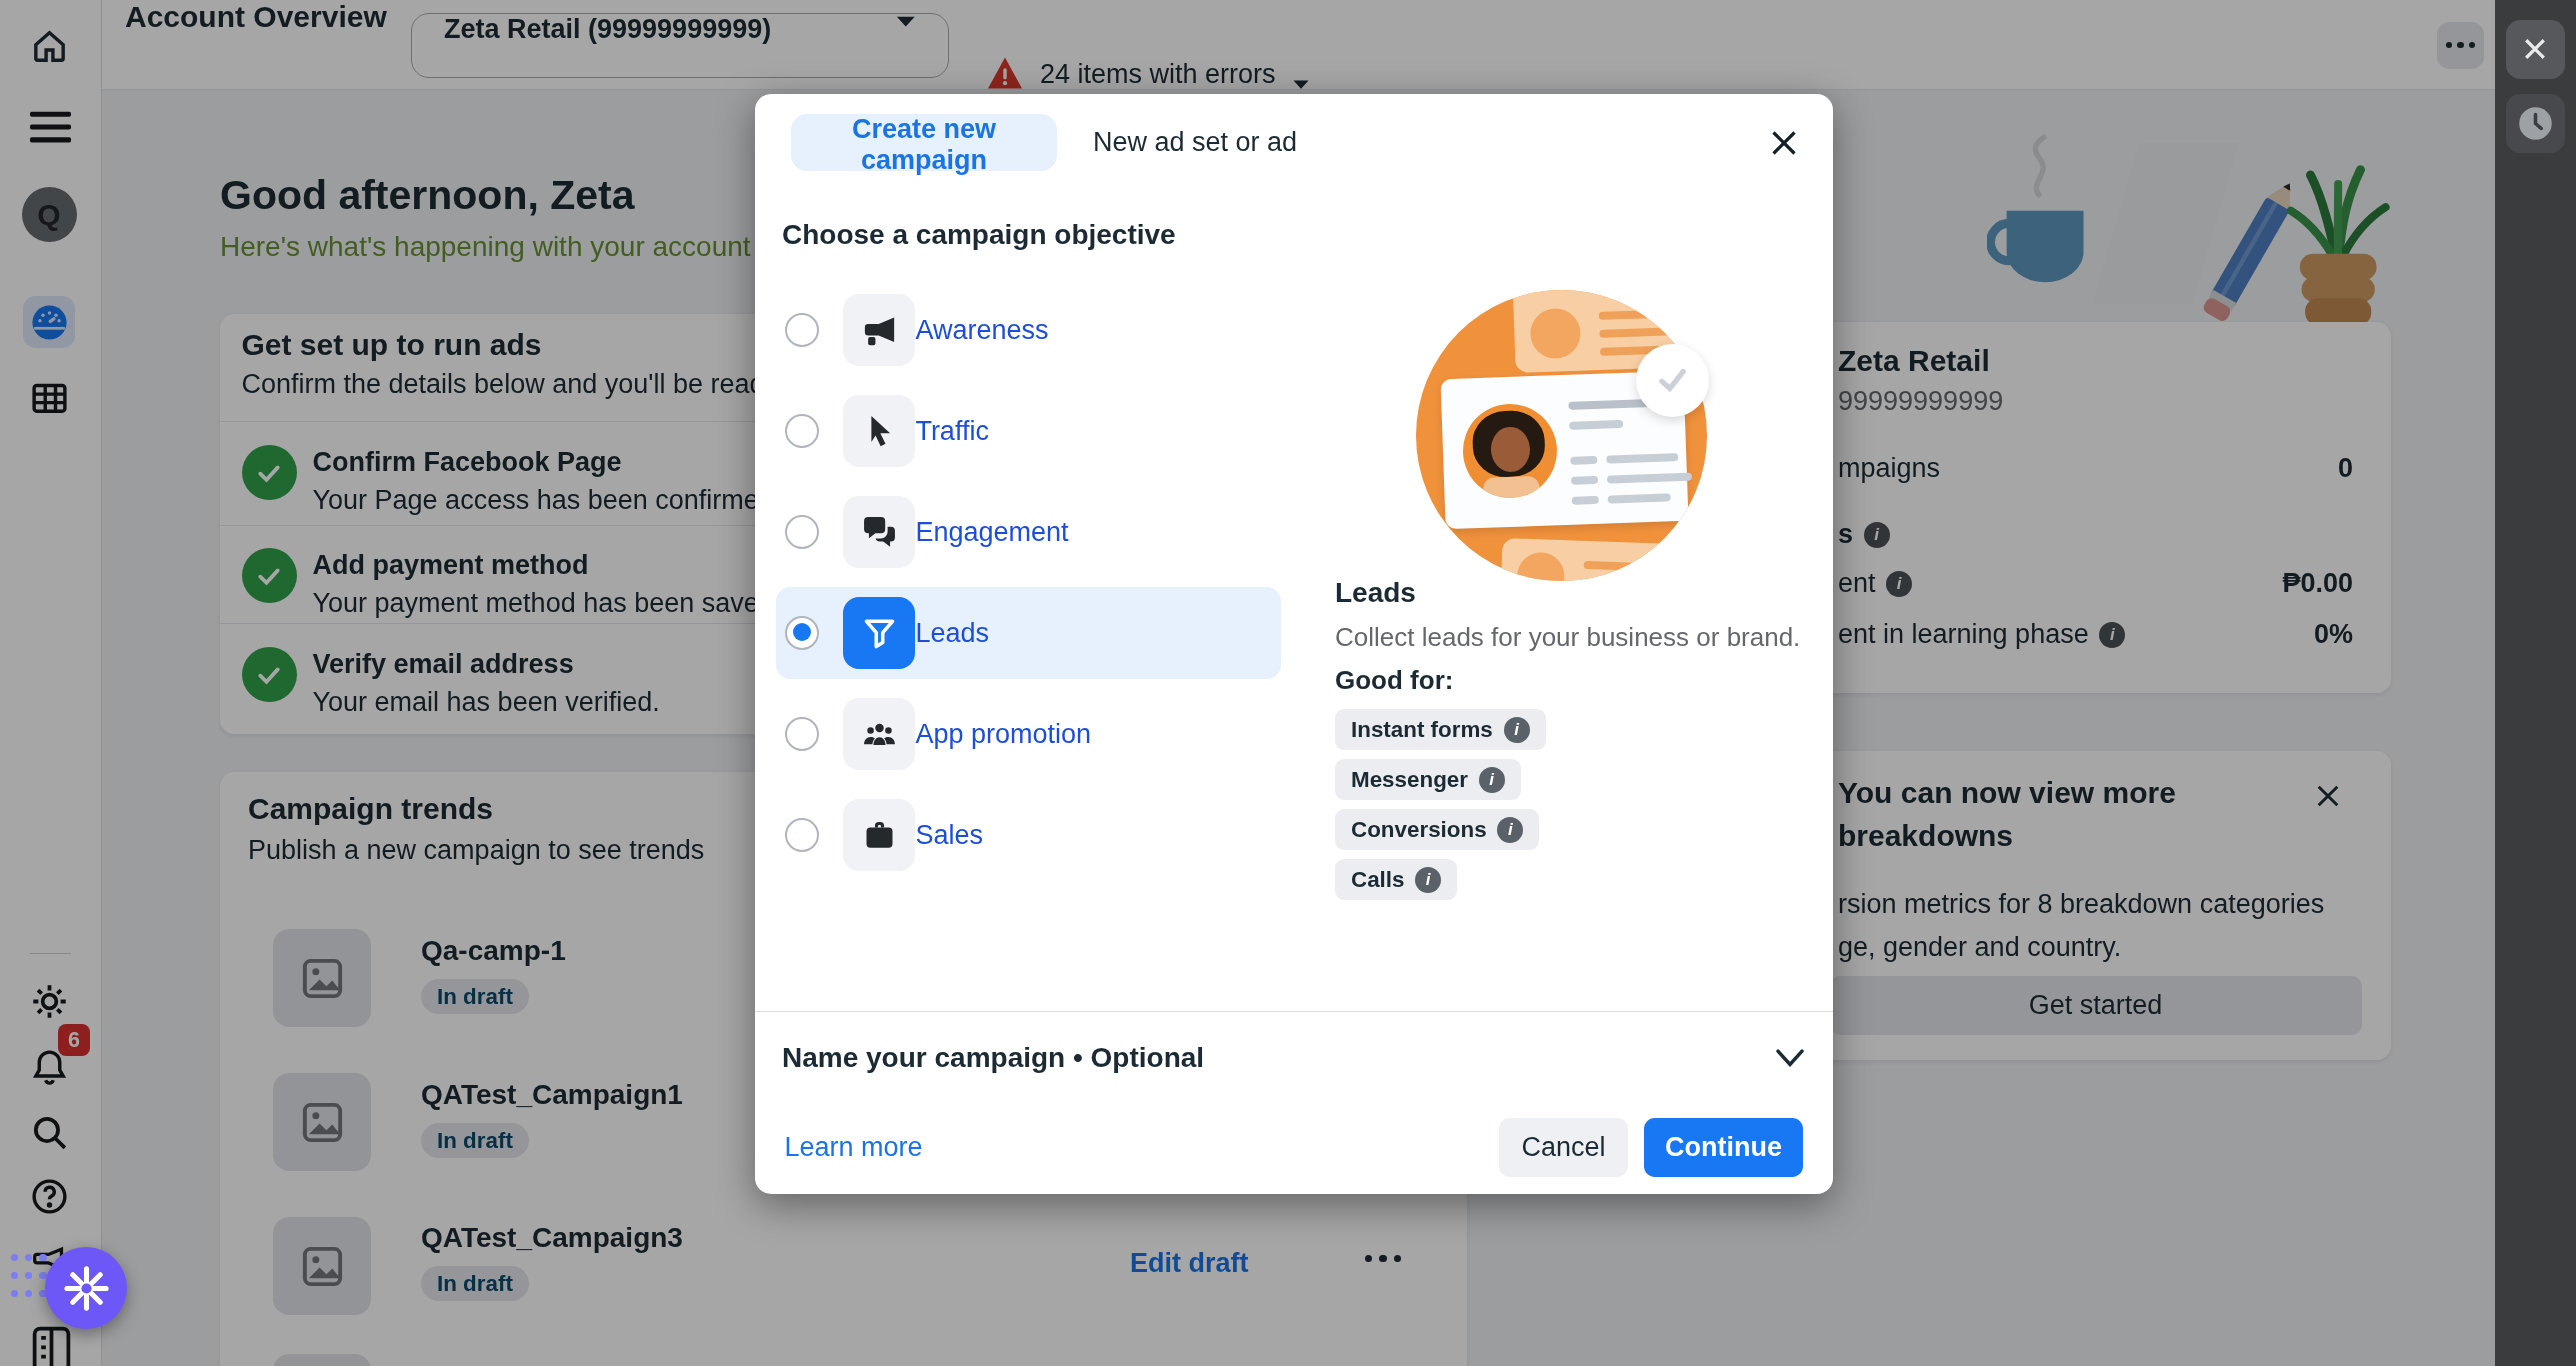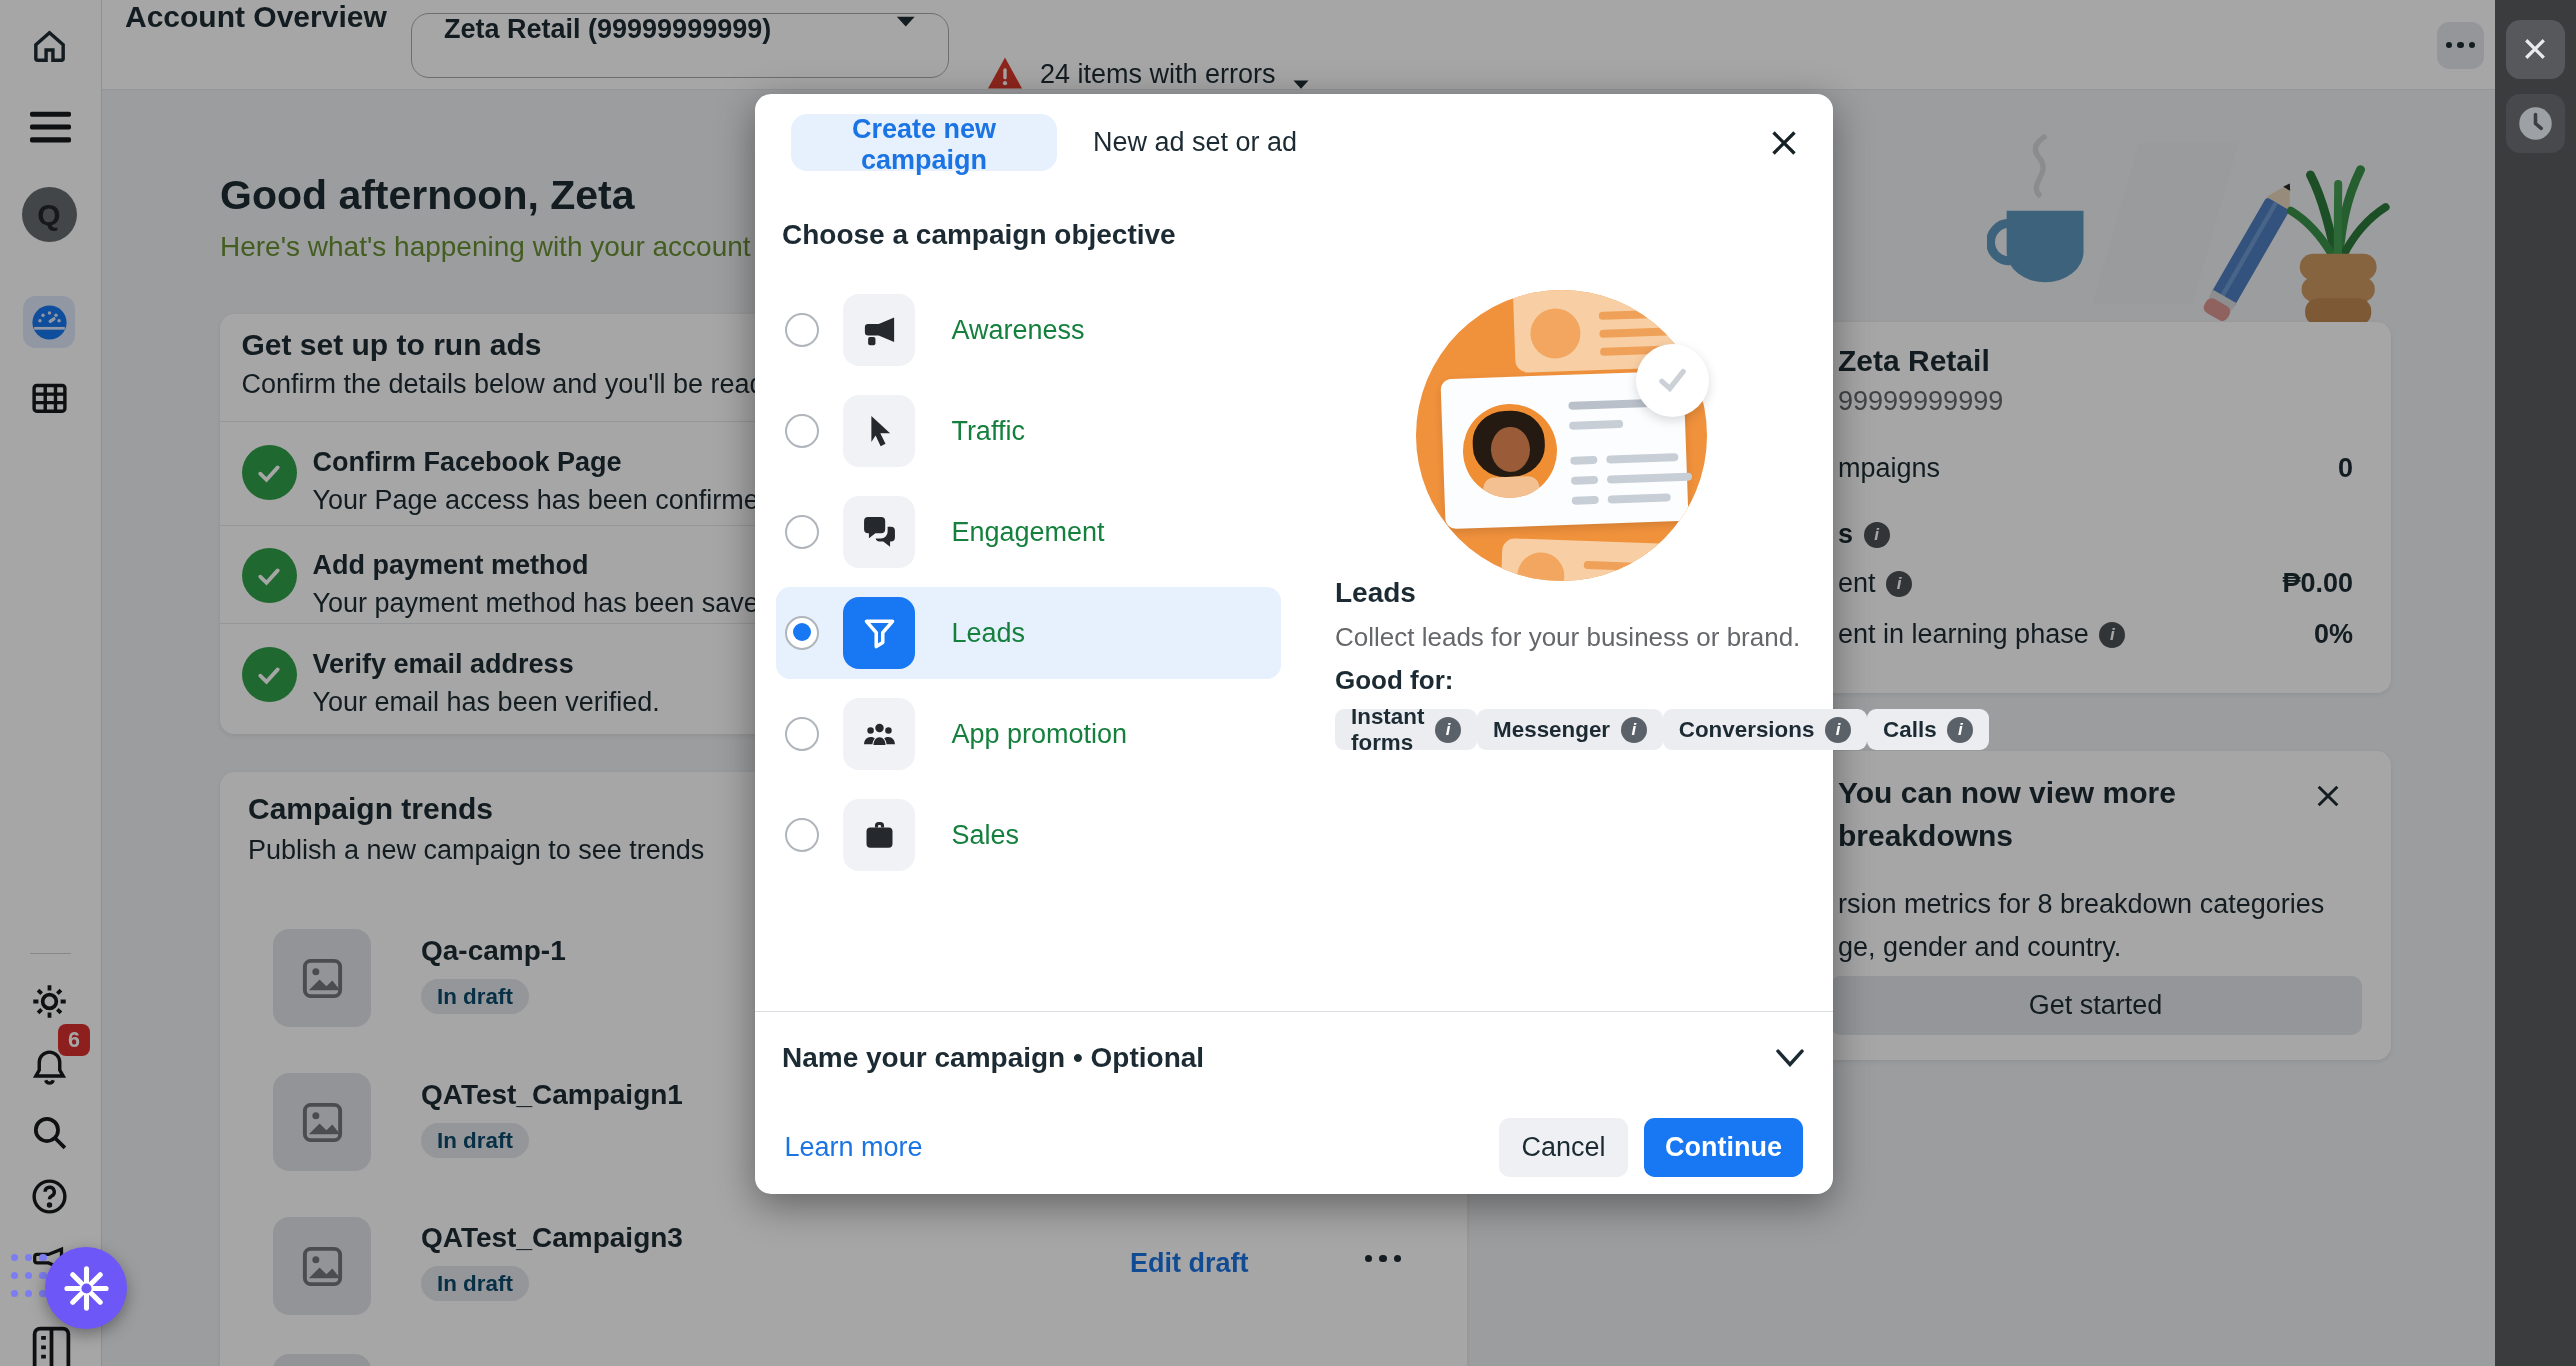--- a/index.html
+++ b/index.html
@@ -34,21 +34,21 @@
   box-shadow:0 10.7px 39px rgba(0,0,0,.4)}
 .tab-active{position:absolute;left:36px;top:19.7px;width:266px;height:57px;border-radius:16px;background:#e7f0fd;border:none;cursor:pointer;
   font-size:27px;font-weight:bold;color:#1b74e4;font-family:inherit}
 .tab-plain{position:absolute;left:338px;top:19.7px;height:57px;display:flex;align-items:center;font-size:27px;color:#1c2b33;background:none;border:none;cursor:pointer;font-family:inherit}
 .obj-row{position:relative;width:505px;height:92px;border-radius:14.3px;display:flex;align-items:center;cursor:pointer}
 .obj-row.sel{background:#e7f0fd}
 .radio{width:34px;height:34px;border-radius:50%;border:2.7px solid #b0b5bb;background:#fff;margin-left:9.8px;flex:none;position:relative}
 .radio.on::after{content:"";position:absolute;left:5.4px;top:5.4px;width:18px;height:18px;border-radius:50%;background:#1877f2}
 .obj-tile{width:72px;height:72px;border-radius:16px;background:#f0f2f5;margin-left:24px;display:flex;align-items:center;justify-content:center;flex:none}
 .obj-tile.sel{background:#1877f2}
-.obj-label{margin-left:36px;font-size:27px;color:#15803d}
+.obj-label{font-size:27px;color:#1d4ed8}
 .badge-pill{display:inline-flex;align-items:center;gap:10.7px;height:41px;padding:0 16px;background:#ebedf0;border-radius:9px;
   font-size:22.4px;font-weight:bold;color:#1c2b33}
 .btn{border:none;border-radius:10.7px;font-size:27px;cursor:pointer;font-family:inherit}
 .btn-sec{background:#eef0f3;color:#1c2b33}
 .btn-pri{background:#1877f2;color:#fff;font-weight:bold}
 .linkblue{color:#1b74e4;font-size:27px;cursor:pointer;text-decoration:none}
 .ill-circle{position:absolute;left:661px;top:196px;width:291px;height:291px;border-radius:50%;background:#f0913c;overflow:hidden}
 .peach{position:absolute;background:#f8cfa4;border-radius:12.5px}
 .pline{position:absolute;height:8px;border-radius:4.5px}
 </style>
@@ -473,21 +473,21 @@
     </div>
     <div class="abs" style="left:881px;top:250px;width:73px;height:73px;border-radius:50%;background:#fff;box-shadow:0 3.6px 10.7px rgba(0,0,0,.15);display:flex;align-items:center;justify-content:center;z-index:2">
       <svg width="39" height="39" viewBox="0 0 44 44" fill="none" stroke="#ccd1d7" stroke-width="6" stroke-linecap="round">
           <polyline points="10,23 19,31 34,12"></polyline>
         </svg>
     </div>
 
     <div class="abs" style="left:580px;top:483px;font-size:28px;font-weight:bold">Leads</div>
     <div class="abs" style="left:580px;top:528px;font-size:26px;color:#65676b">Collect leads for your business or brand.</div>
     <div class="abs" style="left:580px;top:571px;font-size:26px;font-weight:bold">Good for:</div>
-    <div class="abs" style="left:580px;top:615px;display:flex;flex-direction:row;align-items:flex-start;">
+    <div class="abs" style="left:580px;top:615px;display:flex;flex-direction:column;align-items:flex-start;gap:9px">
       <span class="badge-pill">
           <span>Instant forms</span>
           <span class="info-dot" style="background:#5b6168">i</span>
         </span>
       <span class="badge-pill">
           <span>Messenger</span>
           <span class="info-dot" style="background:#5b6168">i</span>
         </span>
       <span class="badge-pill">
           <span>Conversions</span>

